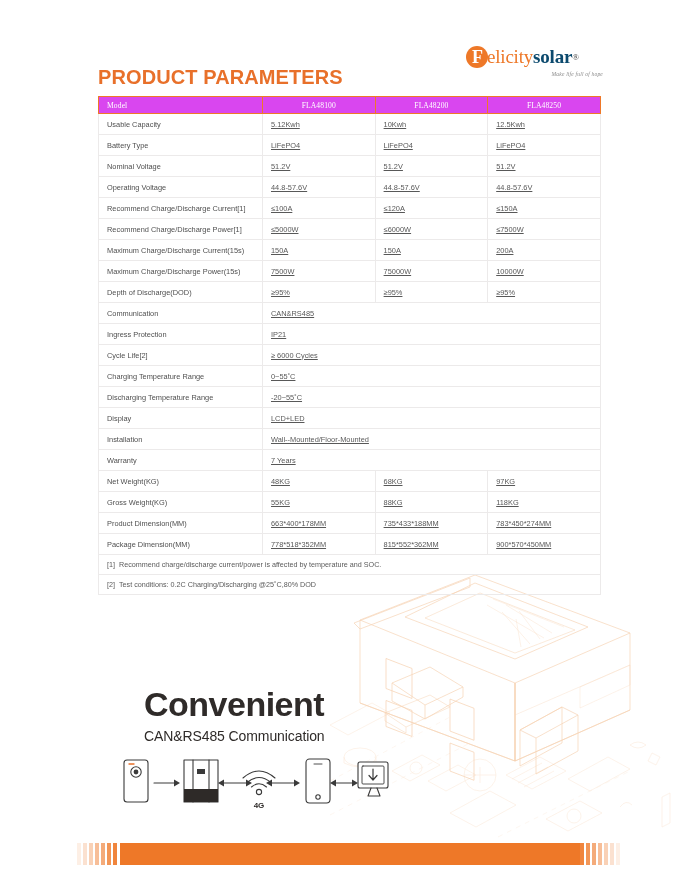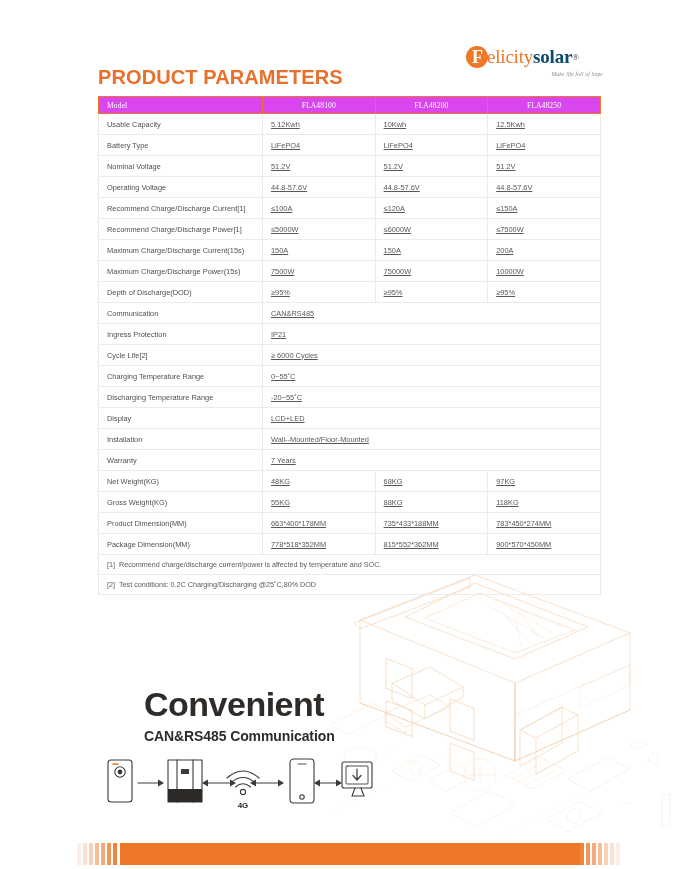--- a/index.html
+++ b/index.html
@@ -54,24 +54,24 @@
   td.lbl{text-align:left;color:#4f4f4f;}
   td.val{text-align:left;color:#585858;text-decoration:underline;}
   tr.tall td{height:34px;}
   td.two span{display:block;line-height:1.32;}
   tr.note td{height:19px;text-align:left;color:#5a5a5a;font-size:7.2px;padding-left:8px;}
   .note-idx{margin-right:4px;}
 
   
   .conv{position:absolute;left:108px;top:684px;margin-left:36px;}
   .conv h2{margin:0;font-size:34px;font-weight:700;color:#2f2b29;letter-spacing:-.5px;line-height:40px;}
-  .conv h3{margin:4px 0 0 0;font-size:14px;font-weight:700;color:#2f2b29;letter-spacing:-.1px;}
-
-  
-  .flow{position:absolute;left:104px;top:756px;width:270px;height:58px;text-decoration:underline;}
+  .conv h3{margin:4px 0 0 0;font-size:14px;font-weight:400;color:#2f2b29;letter-spacing:-.1px;}
+
+  
+  .flow{position:absolute;left:120px;top:756px;width:270px;height:58px;text-decoration:underline;}
 
   
   .footer{position:absolute;left:0;top:843px;width:700px;height:22px;}
   .footer .bar{position:absolute;left:120px;top:0;width:460px;height:22px;background:#ee7828;}
   .footer .stripes{position:absolute;top:0;height:22px;width:62px;display:flex;gap:2px;}
   .footer .stripes.l{left:55px;justify-content:flex-end;}
   .footer .stripes.r{left:580px;}
   .footer .stripes i{display:block;width:4px;height:22px;background:#ee7828;}
   .footer .stripes.l i:nth-child(1){opacity:.12}
   .footer .stripes.l i:nth-child(2){opacity:.22}

